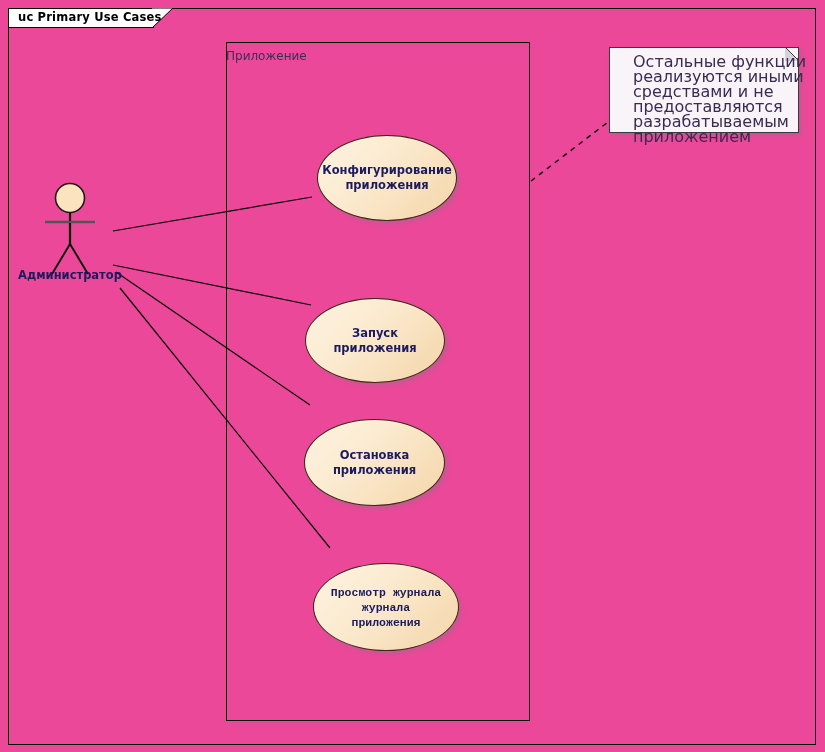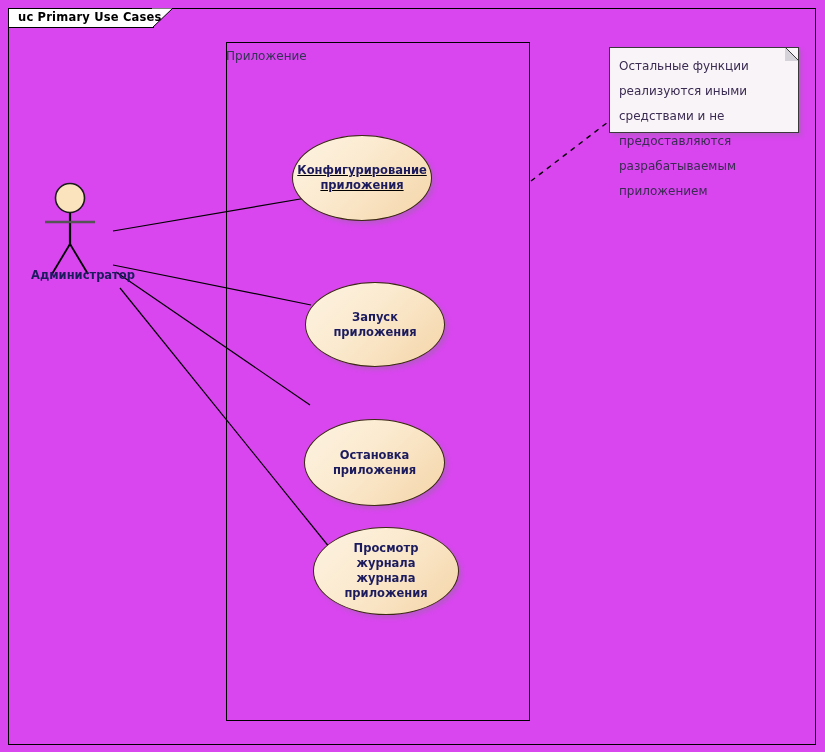--- a/index.html
+++ b/index.html
@@ -11,21 +11,21 @@
   body {
     font-family: "DejaVu Sans", "Liberation Sans", sans-serif;
     width: 825px;
     height: 752px;
     overflow: hidden;
   }
   #canvas {
     position: relative;
     width: 825px;
     height: 752px;
-    background: #d946ef;
+    background: #ec4899;
   }
   
   .frame {
     position: absolute;
     left: 8px;
     top: 8px;
     width: 808px;
     height: 737px;
     border: 1px solid #000000;
     box-sizing: border-box;
@@ -90,21 +90,20 @@
     height: 96px;
   }
   .actor-label {
     position: absolute;
     left: 18px;
     top: 268px;
     font-size: 11.5px;
     font-weight: bold;
     color: #1b1b5e;
     white-space: nowrap;
-    margin-left: 13px;
   }
   
   .usecase {
     position: absolute;
     border-radius: 50%;
     border: 1px solid #3a2a12;
     box-sizing: border-box;
     background: linear-gradient(135deg, #fdf3e2 0%, #fbeacf 42%, #f4d5a8 100%);
     box-shadow: 3px 3px 4px rgba(120,120,130,0.33);
     display: flex;
@@ -133,26 +132,26 @@
   }
   .note-fold {
     position: absolute;
     right: -1px;
     top: -1px;
     width: 14px;
     height: 14px;
   }
   .note-text {
     position: absolute;
-    left: 9px;
+    left: 23px;
     top: 6px;
     width: 176px;
-    font-size: 12px;
+    font-size: 16px;
     color: #3a2b52;
-    line-height: 25px;
+    line-height: 15px;
   }
   
   .wires {
     position: absolute;
     left: 0;
     top: 0;
     width: 825px;
     height: 752px;
     pointer-events: none;
   }
@@ -186,41 +185,41 @@
 
   <svg class="actor" viewBox="0 0 60 96">
     <ellipse cx="28" cy="16" rx="14.5" ry="14.5" fill="#fbe3bd" stroke="#1a1a1a" stroke-width="1.6"></ellipse>
     <line x1="28" y1="31" x2="28" y2="64" stroke="#000000" stroke-width="2.2"></line>
     <line x1="3" y1="40" x2="53" y2="40" stroke="#555555" stroke-width="2.4"></line>
     <line x1="28" y1="62" x2="10" y2="92" stroke="#000000" stroke-width="1.8"></line>
     <line x1="28" y1="62" x2="46" y2="92" stroke="#000000" stroke-width="1.8"></line>
   </svg>
   <div class="actor-label">Администратор</div>
 
-  <div class="usecase" style="left:292px; top:135px; width:140px; height:86px;text-decoration:underline;">
+  <div class="usecase" style="left:317px; top:135px; width:140px; height:86px;">
     <div class="usecase-label">
       <span>Конфигурирование</span><br>
       <span>приложения</span>
     </div>
   </div>
 
-  <div class="usecase" style="left:305px; top:282px; width:140px; height:85px;justify-content:flex-end;">
+  <div class="usecase" style="left:305px; top:298px; width:140px; height:85px;justify-content:flex-end;">
     <div class="usecase-label">
       <span>Запуск приложения</span>
     </div>
   </div>
 
   <div class="usecase" style="left:304px; top:419px; width:141px; height:87px;">
     <div class="usecase-label">
       <span>Остановка</span><br>
       <span>приложения</span>
     </div>
   </div>
 
-  <div class="usecase" style="left:313px; top:527px; width:146px; height:88px;">
+  <div class="usecase" style="left:313px; top:563px; width:146px; height:88px;font-family:Liberation Mono, monospace;">
     <div class="usecase-label">
       <span>Просмотр журнала</span><br>
       <span>журнала приложения</span>
     </div>
   </div>
 
   <div class="note">
     <svg class="note-fold" viewBox="0 0 14 14">
       <polygon points="0,0 14,14 0,14" fill="#d6d2da" stroke="none"></polygon>
       <line x1="0" y1="0" x2="14" y2="14" stroke="#3a3a3a" stroke-width="1"></line>

